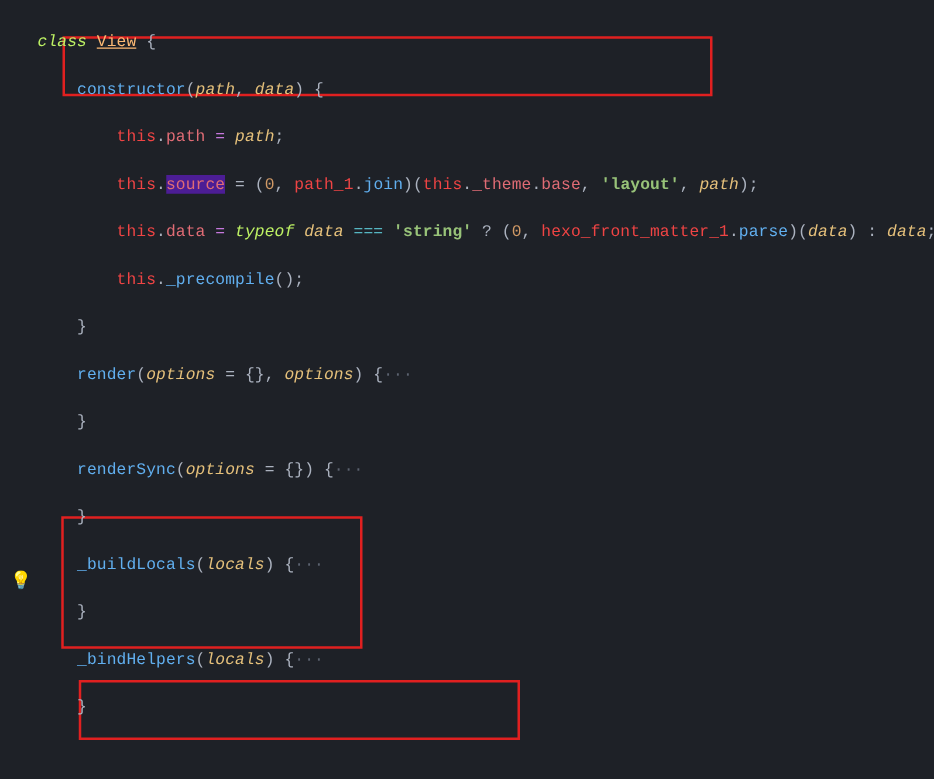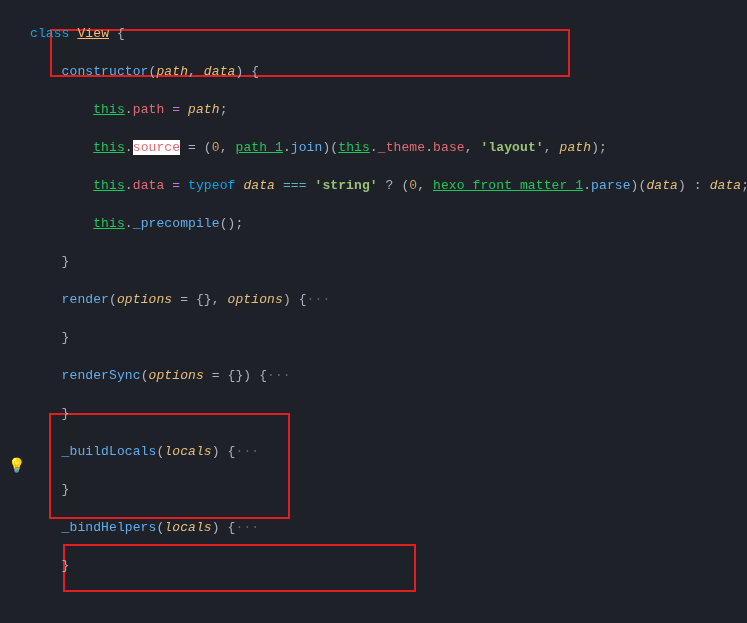--- a/index.html
+++ b/index.html
@@ -13,36 +13,36 @@
     width: 747px;
     height: 623px;
     position: relative;
   }
   .editor {
     padding: 5px 0 5px 30px;
     white-space: pre;
     letter-spacing: 0.1px;
   }
   .line { display: block; position: relative; }
-  .kw      { color: #0ea5e9; }
+  .kw      { color: #bef264; font-style: italic; }
   .cls     { color: #fdba74; text-decoration: underline; }
   .punc    { color: #abb2bf; }
   .prop    { color: #e06c75; }
   .prop2   { color: #56b6c2; }
   .func    { color: #61afef; }
   .param   { color: #e5c07b; font-style: italic; }
   .str     { color: #98c379; font-weight: bold; }
   .num     { color: #d19a66; }
-  .this    { color: #22c55e; text-decoration: underline; }
+  .this    { color: #ef4444; }
   .op      { color: #c678dd; }
   .dot     { color: #abb2bf; }
   .cmt     { color: #5c6370; font-style: italic; }
   .gray    { color: #abb2bf; }
   .fold    { color: #5c6370; }
-  .hl      { background: #ffffff; border-radius: 0; }
+  .hl      { background: #4c1d95; border-radius: 0; }
   .box1 {
     position: absolute;
     border: 2px solid #e02020;
     left: 50px; top: 29px;
     width: 516px; height: 44px;
     pointer-events: none;
   }
   .box2 {
     position: absolute;
     border: 2px solid #e02020;

